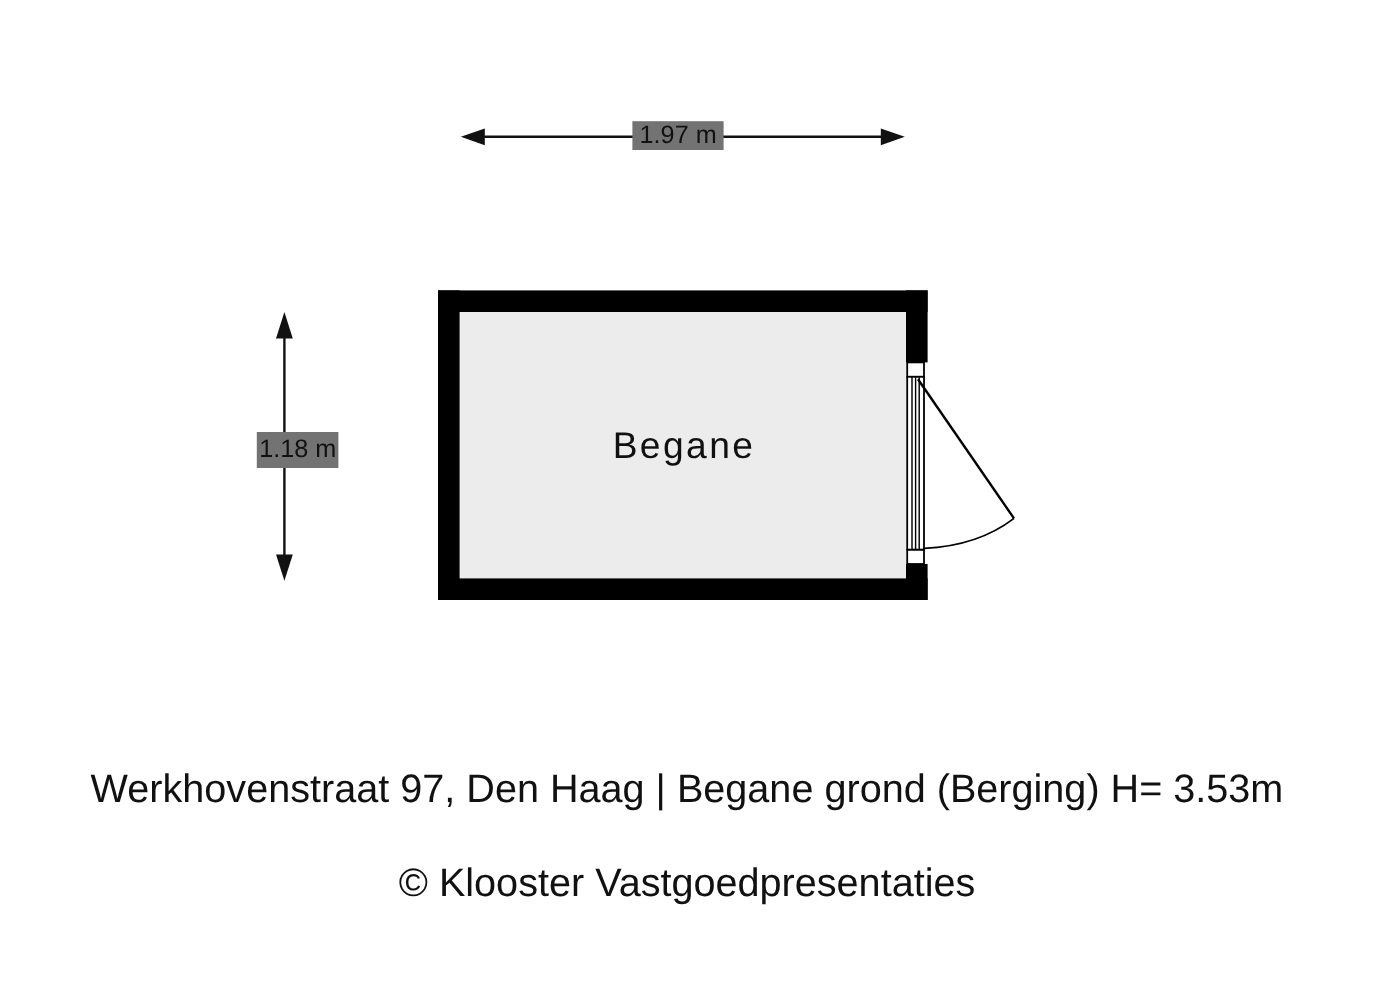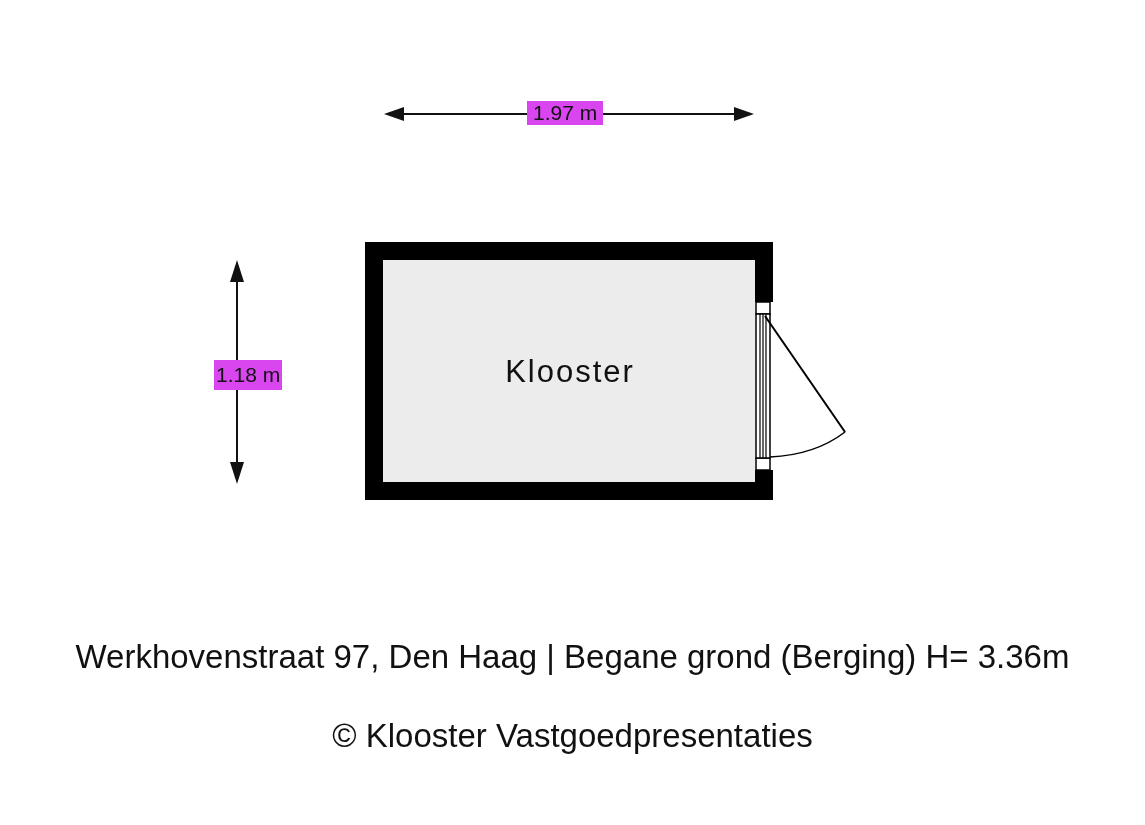--- a/index.html
+++ b/index.html
@@ -1,19 +1,19 @@
 <!DOCTYPE html>
 <html><head>
   <meta charset="utf-8">
   <style>
     html, body { margin: 0; padding: 0; background: #ffffff; }
     body { width: 1145px; height: 825px; position: relative; overflow: hidden;
            font-family: "Liberation Sans", sans-serif; color: #111; }
     .canvas { position: absolute; left: 0; top: 0; }
-    .dim-label { position: absolute; background: #d946ef; font-size: 21px; line-height: 24px;
+    .dim-label { position: absolute; background: #737373; font-size: 21px; line-height: 24px;
                  white-space: nowrap; color: #111; }
     #dim-width-label { left: 527px; top: 101px; padding: 0 6px; }
     #dim-height-label { left: 195px; top: 360px; padding: 3px 2px; margin-left: 19px; }
     .room-label { position: absolute; left: 470px; top: 354px; width: 200px; text-align: center;
                   font-size: 31px; letter-spacing: 2px; color: #111; }
     .caption { position: absolute; left: 0; width: 1145px; text-align: center; font-size: 33px;
                line-height: 40px; color: #111; white-space: nowrap; }
     #caption-line1 { top: 637px; }
     #caption-line2 { top: 716px; }
   </style>
@@ -54,16 +54,16 @@
 
     <line x1="765" y1="316" x2="845" y2="432" stroke="#000" stroke-width="2"></line>
 
     <path d="M 770 457 Q 815 455 845 432" fill="none" stroke="#000" stroke-width="1.5"></path>
   </g>
 </svg>
 
 <div id="dim-width-label" class="dim-label">1.97 m</div>
 <div id="dim-height-label" class="dim-label">1.18 m</div>
 
-<div class="room-label">Klooster</div>
+<div class="room-label">Begane</div>
 
-<div id="caption-line1" class="caption">Werkhovenstraat 97, Den Haag | Begane grond (Berging) H= 3.36m</div>
+<div id="caption-line1" class="caption">Werkhovenstraat 97, Den Haag | Begane grond (Berging) H= 3.53m</div>
 <div id="caption-line2" class="caption">© Klooster Vastgoedpresentaties</div>
 
 </body></html>

